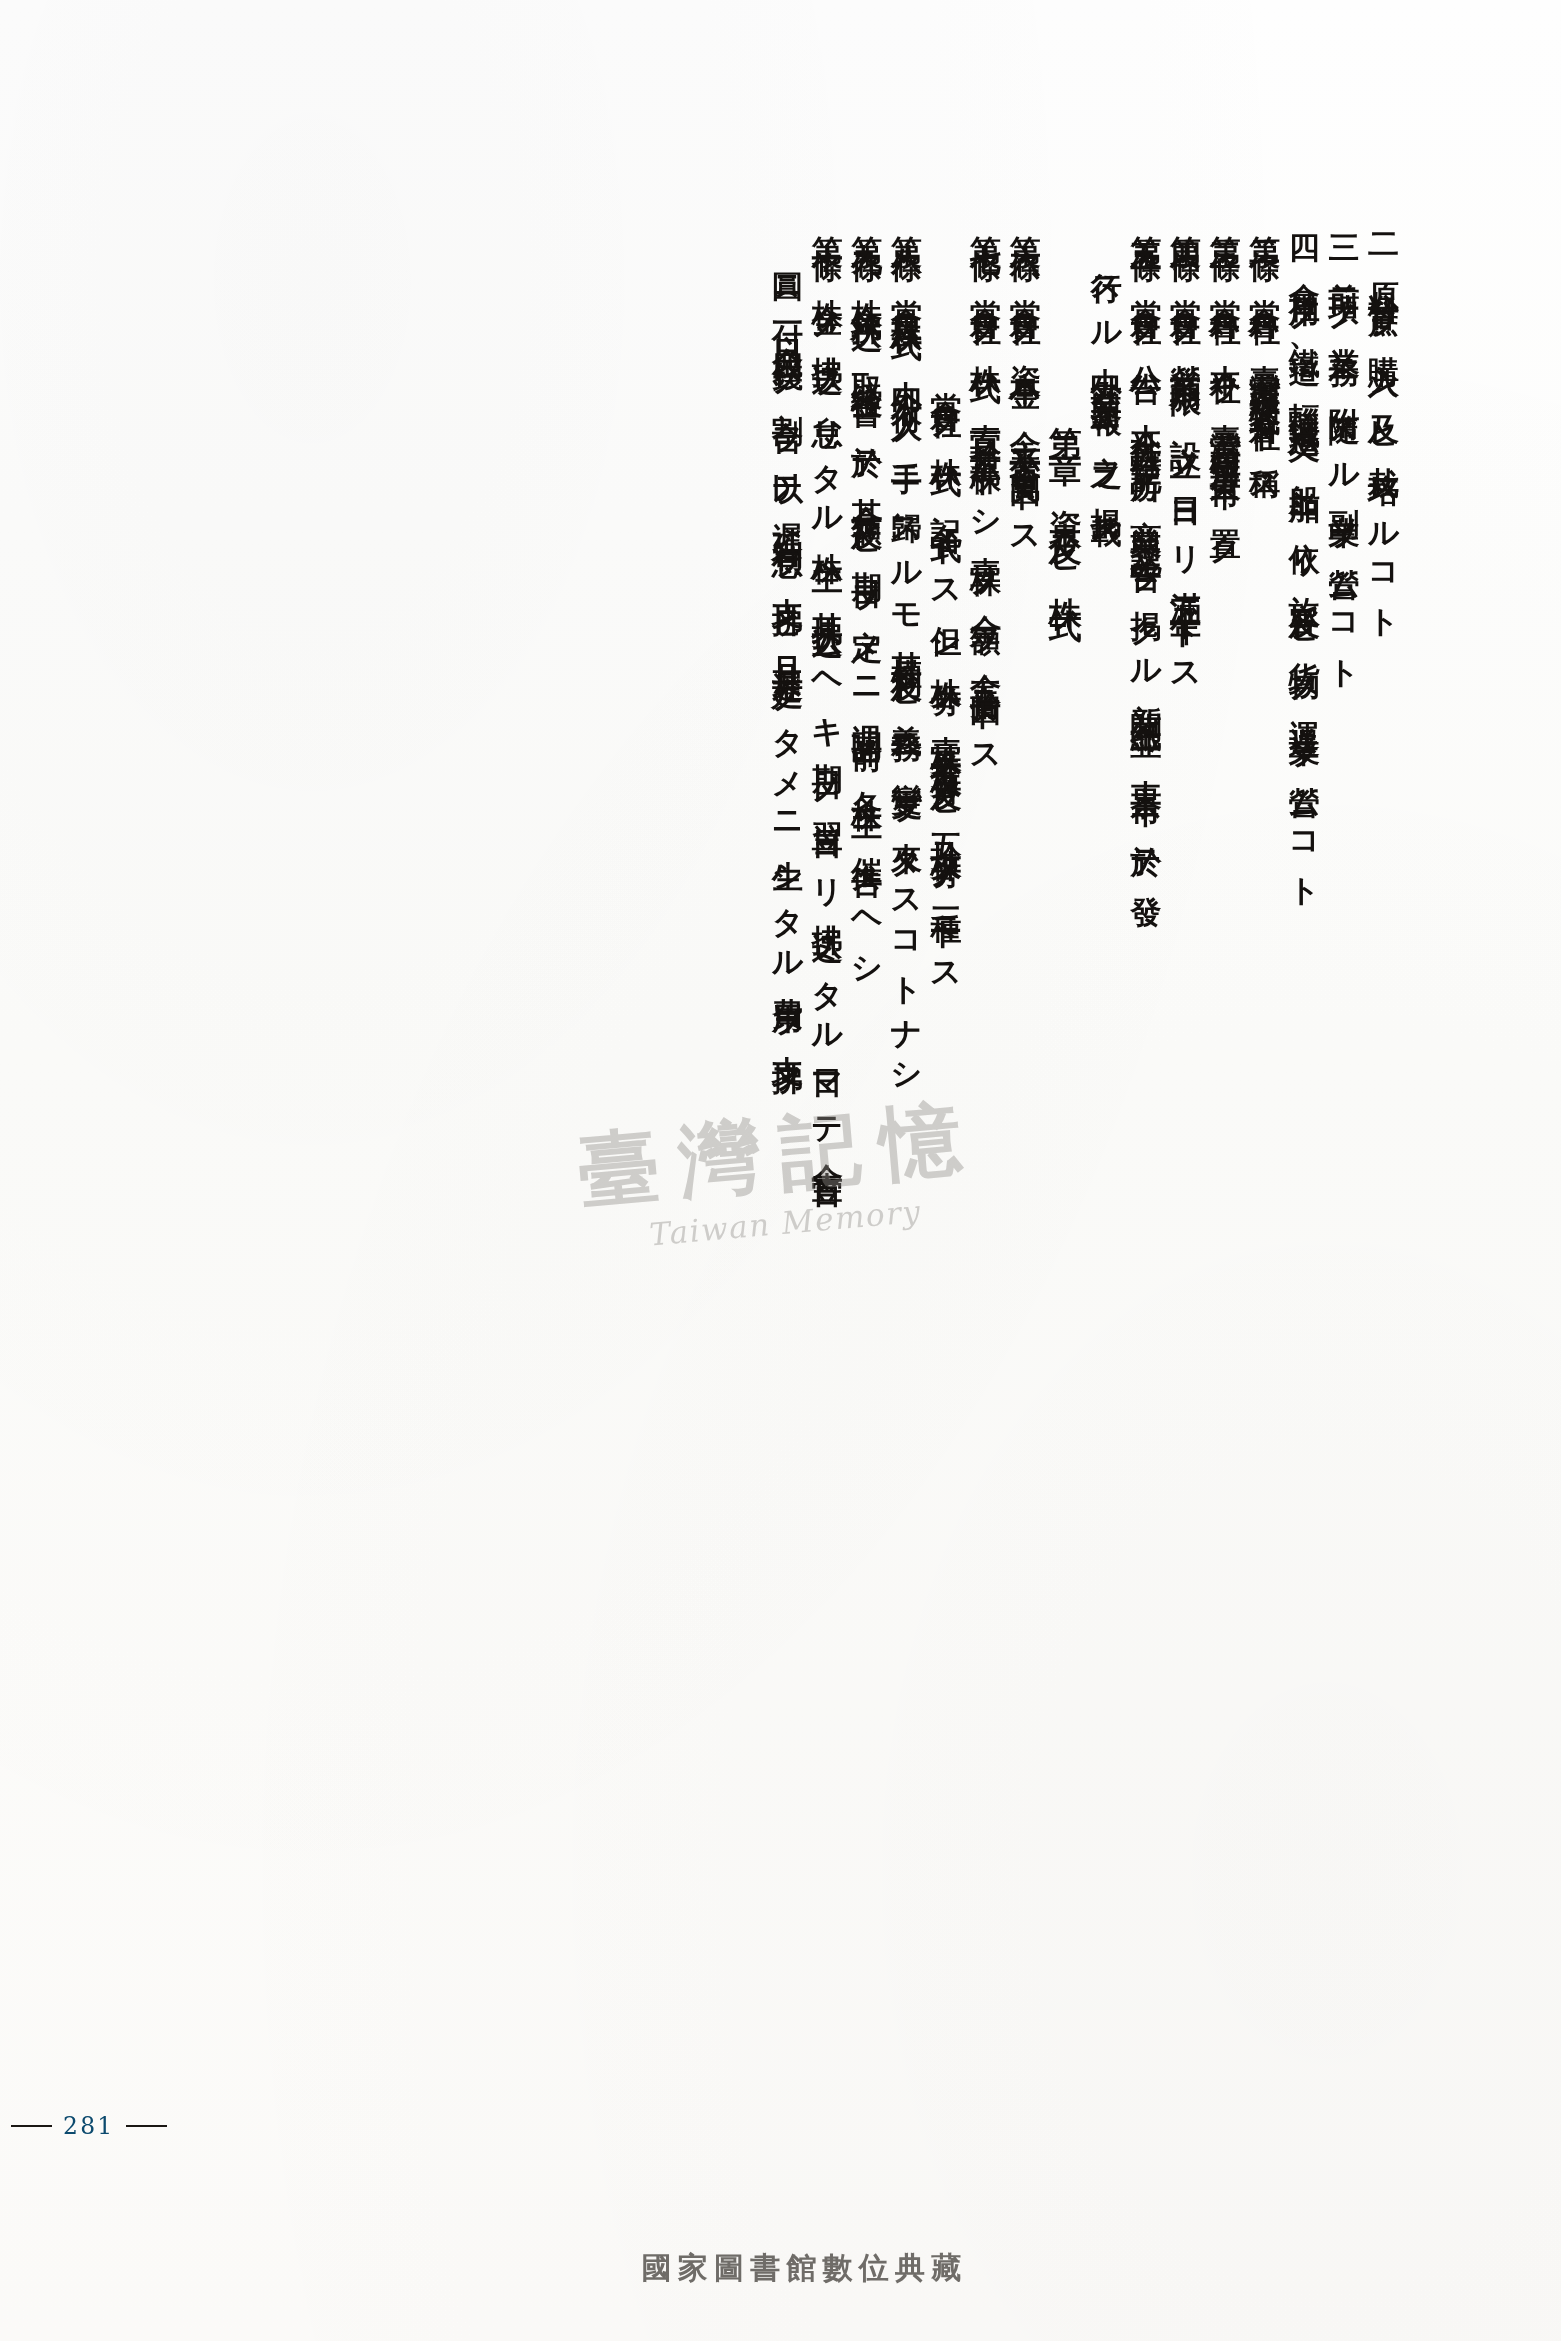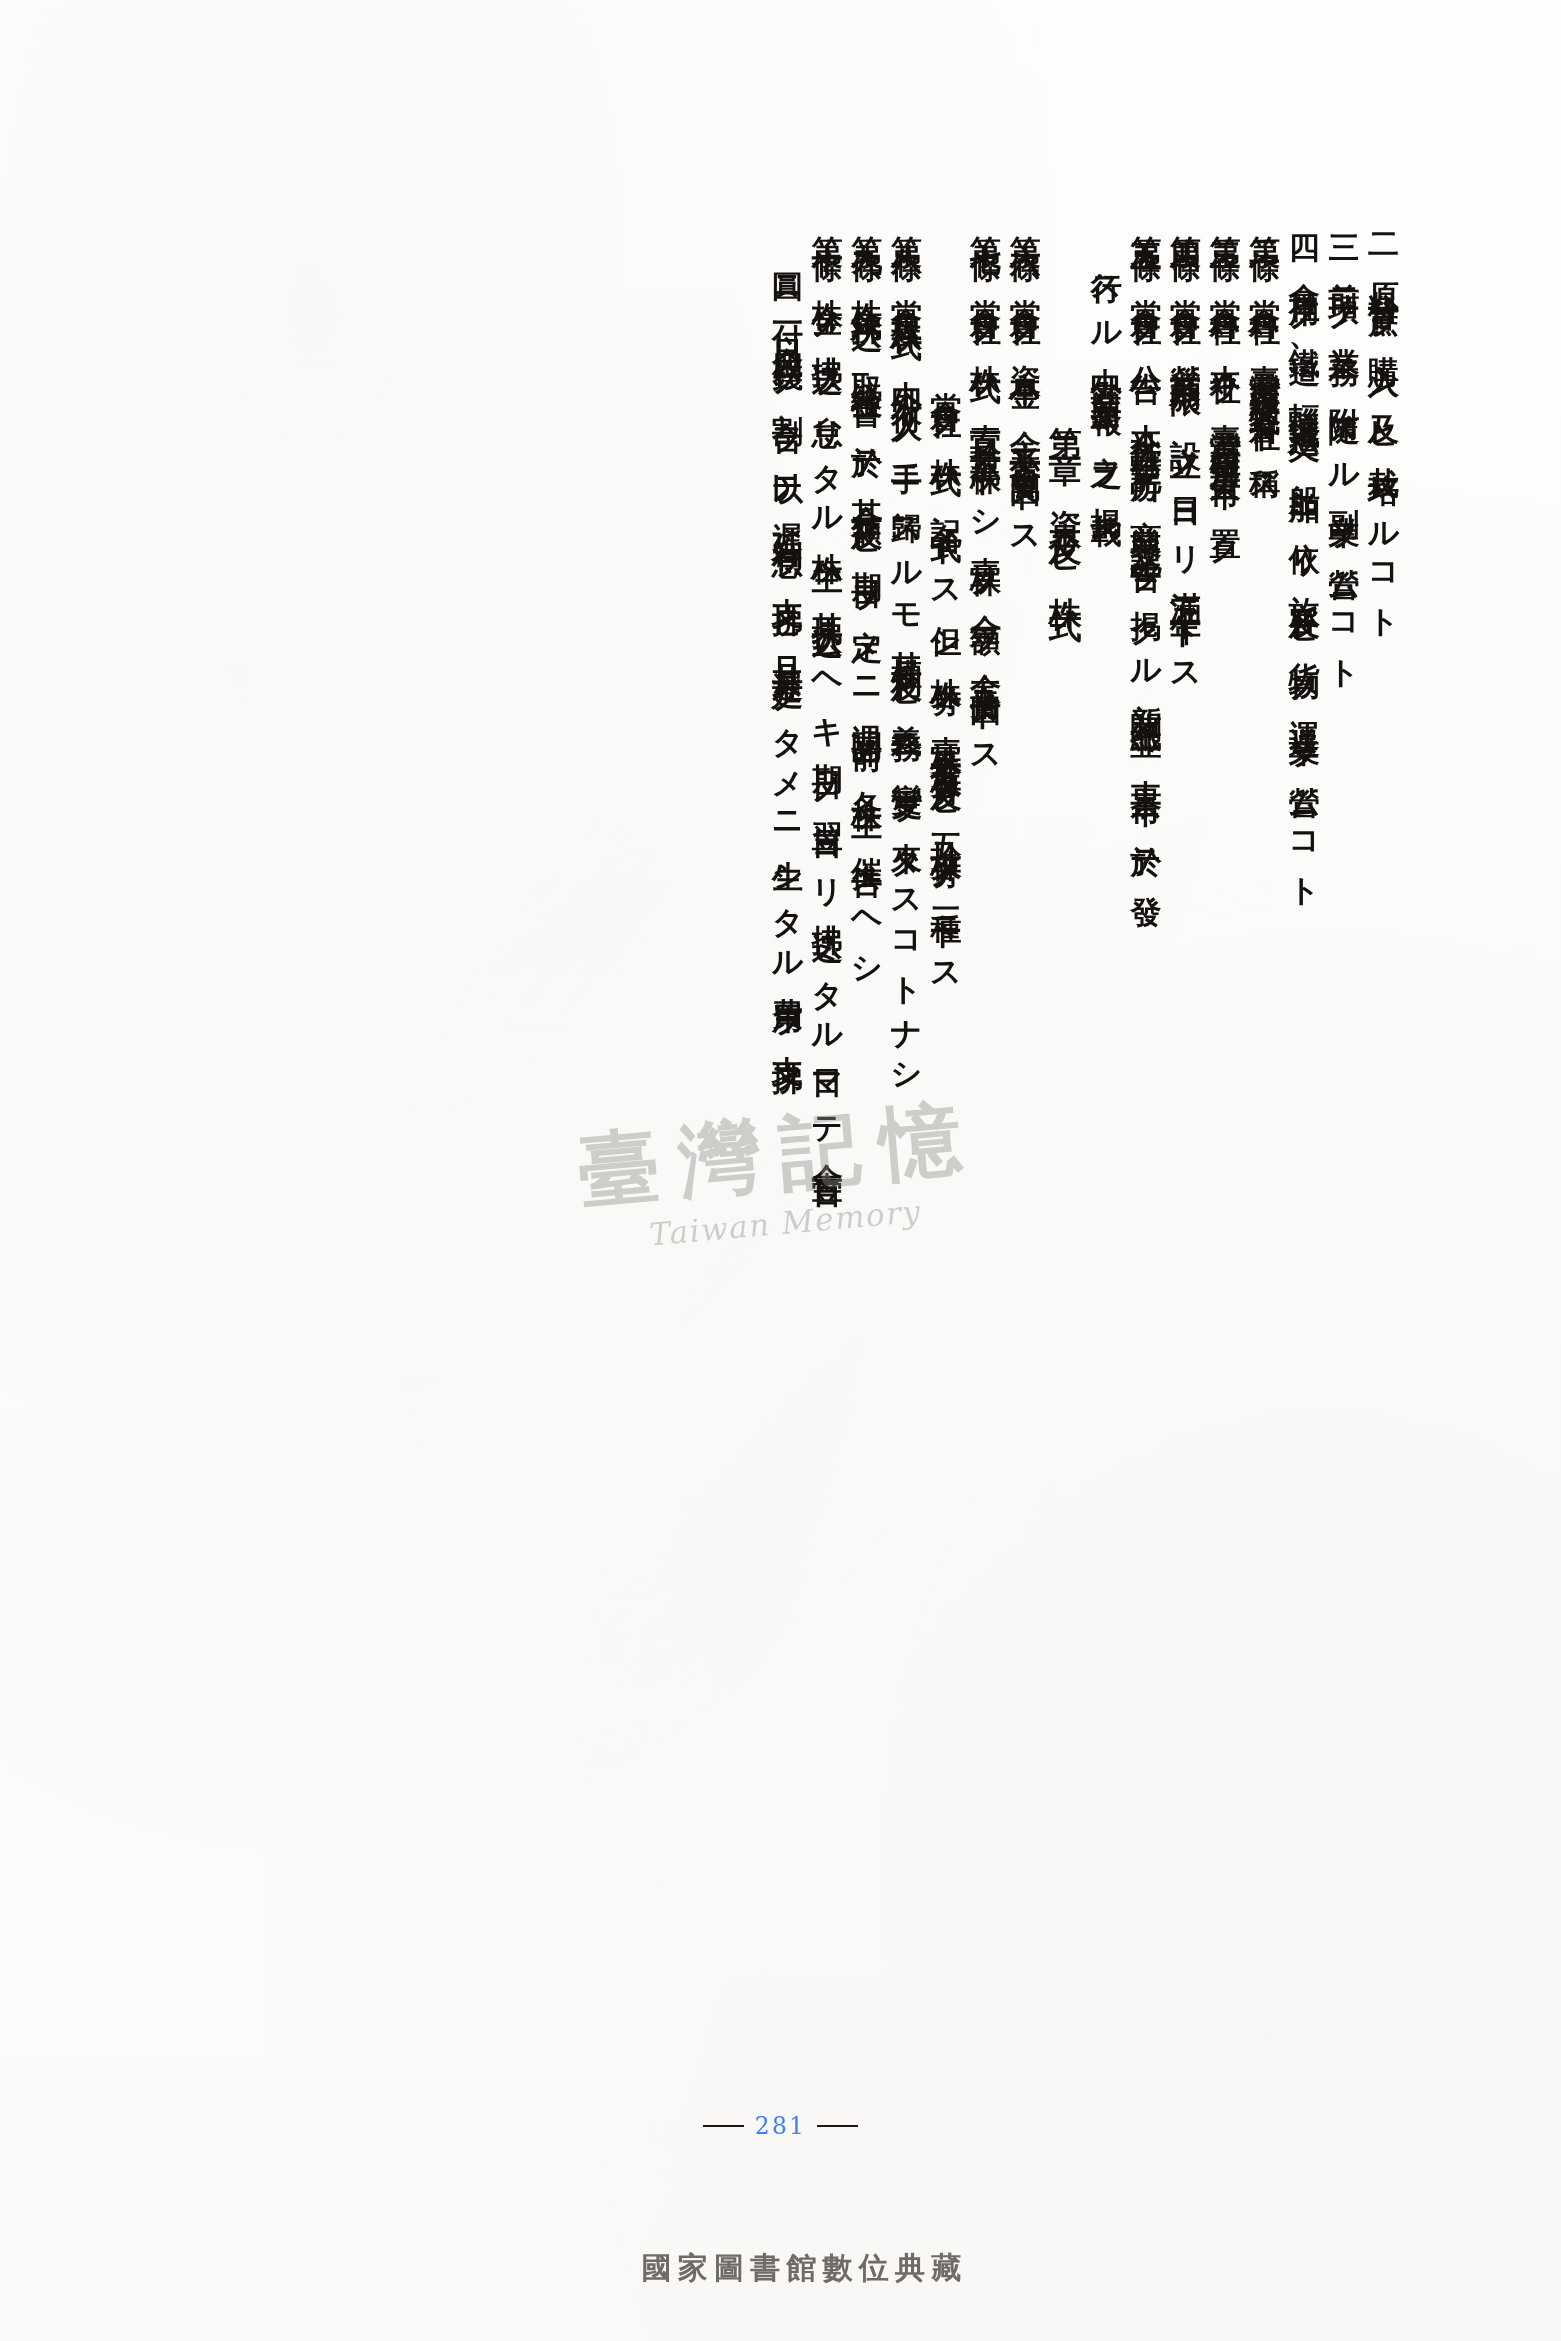--- a/index.html
+++ b/index.html
@@ -89,25 +89,24 @@
     margin-top: -4.7px;
     white-space: nowrap;
   }
 
   
   #page-number {
     position: absolute;
     left: 0;
     top: 2112px;
     width: 1561px;
-    text-align: center;
     font-family: "DejaVu Serif", serif;
     font-size: 23.4px;
     letter-spacing: 2.3px;
-    color: #3b82f6;
+    color: #0c4a6e;
   }
   #page-number .rule {
     display: inline-block;
     width: 41px;
     height: 2.3px;
     background: #1a1714;
     vertical-align: 7px;
     margin: 0 11px;
   }
 

